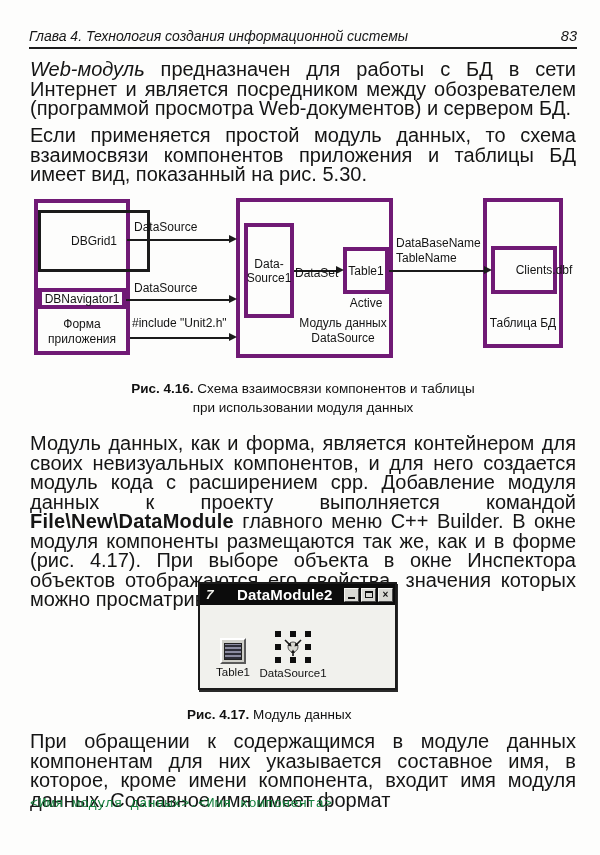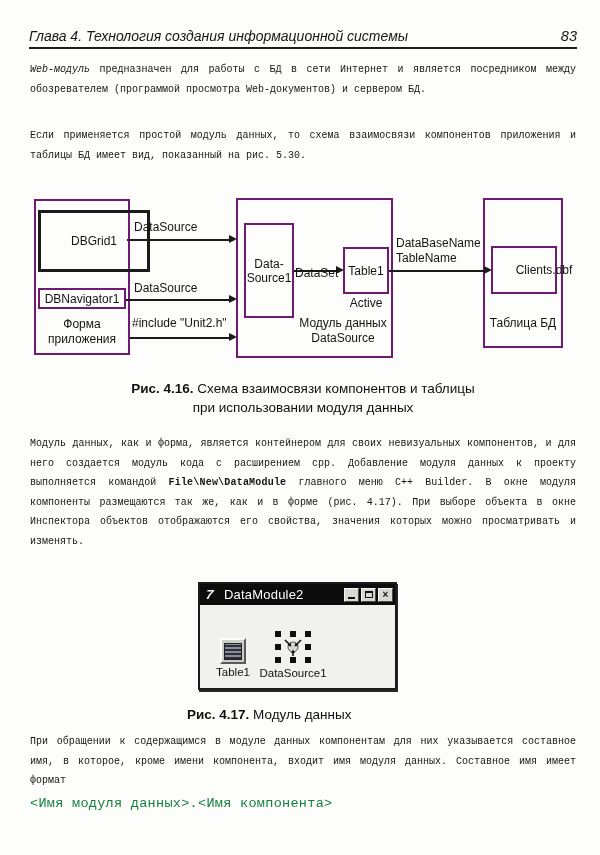--- a/index.html
+++ b/index.html
@@ -6,51 +6,51 @@
   body{background:#ffffff;}
   .page{position:relative;width:600px;height:855px;background:#fdfdfc;overflow:hidden;
         color:#1a1a1a;}
   
   .hdr{position:absolute;left:29px;top:28px;width:548px;display:flex;justify-content:space-between;
        align-items:flex-end;border-bottom:2.5px solid #1c1c1c;padding-bottom:3px;
        font-family:"Liberation Sans",sans-serif;font-style:italic;font-size:14px;color:#161616;}
   .hdr .pnum{font-size:14.5px;}
   
   .para{position:absolute;left:30px;width:546px;margin:0;text-align:justify;
-        font-family:Liberation Mono, monospace;font-size:10px;line-height:19.5px;color:#151515;}
+        font-family:Liberation Sans, sans-serif;font-size:20px;line-height:19.5px;color:#151515;}
   .para b{letter-spacing:.2px;}
   .codeline{position:absolute;left:30px;top:796px;font-family:Liberation Mono, monospace;
         font-size:13.5px;color:#15803d;letter-spacing:.3px;}
   
   .cap{position:absolute;font-family:"Liberation Sans",sans-serif;font-size:13.5px;line-height:19px;
        color:#111;text-align:center;}
   .cap1{left:30px;top:379px;width:546px;}
   .cap2{left:187px;top:705px;white-space:nowrap;text-align:left;}
   .cap b{font-weight:bold;}
   
   .diagram{position:absolute;left:0;top:195px;width:600px;height:178px;
            font-family:"Liberation Sans",sans-serif;font-size:12px;color:#141414;}
-  .dbox{position:absolute;border:2px solid #701a75;background:transparent;box-sizing:border-box;}
+  .dbox{position:absolute;border:4px solid #701a75;background:transparent;box-sizing:border-box;}
   .dthick{border-width:3px;border-color:#1b1b1b;}
   .dlabel{position:absolute;text-align:center;line-height:15px;}
   .boxtext{display:flex;align-items:center;justify-content:center;width:100%;height:100%;
            text-align:center;line-height:14px;}
   .harrow{position:absolute;height:0;}
   .harrow .shaft{position:absolute;left:0;right:5px;top:-1px;height:2px;background:#1b1b1b;}
   .harrow .head{position:absolute;right:-1px;top:-5px;width:0;height:0;
                 border-left:8px solid #1b1b1b;border-top:4.5px solid transparent;border-bottom:4.5px solid transparent;}
   .alabel{position:absolute;white-space:nowrap;}
   
   .winfig{position:absolute;left:198px;top:582px;width:199px;height:108px;border:2px solid #1b1b1b;
           box-sizing:border-box;background:#f1f1ed;box-shadow:1px 2px 0 #2a2a2a;
           font-family:"Liberation Sans",sans-serif;}
   .titlebar{height:21px;background:#0c0c0c;display:flex;align-items:center;padding:0 2px 0 3px;}
   .wicon{color:#f5f5f0;font-weight:bold;font-style:italic;font-size:13px;line-height:13px;width:13px;
          text-align:center;transform:skewX(-6deg);}
-  .wtitle{color:#ffffff;font-weight:normal;font-size:13px;margin-left:8px;flex:1;letter-spacing:.2px;}
+  .wtitle{color:#ffffff;font-weight:bold;font-size:15px;margin-left:21px;flex:1;letter-spacing:.2px;}
   .wbtns{display:flex;gap:2px;}
   .wbtn{width:15px;height:14px;background:#d9d9d4;border:1px solid;border-color:#f5f5f2 #4a4a4a #4a4a4a #f5f5f2;
         box-sizing:border-box;display:flex;align-items:center;justify-content:center;
         font-size:10px;font-weight:bold;color:#111;line-height:10px;}
   .wbtn.minb span{display:block;width:7px;height:2px;background:#111;margin-top:7px;}
   .wbtn.maxb span{display:block;width:8px;height:7px;border:1.5px solid #111;border-top-width:2.5px;box-sizing:border-box;}
   .winbody{position:relative;height:83px;}
   .comp{position:absolute;text-align:center;}
   .complabel{font-size:11.5px;color:#111;margin-top:2px;}
   .t1icon{width:26px;height:26px;margin:0 auto;background:#cfcfc9;border:2px solid;

